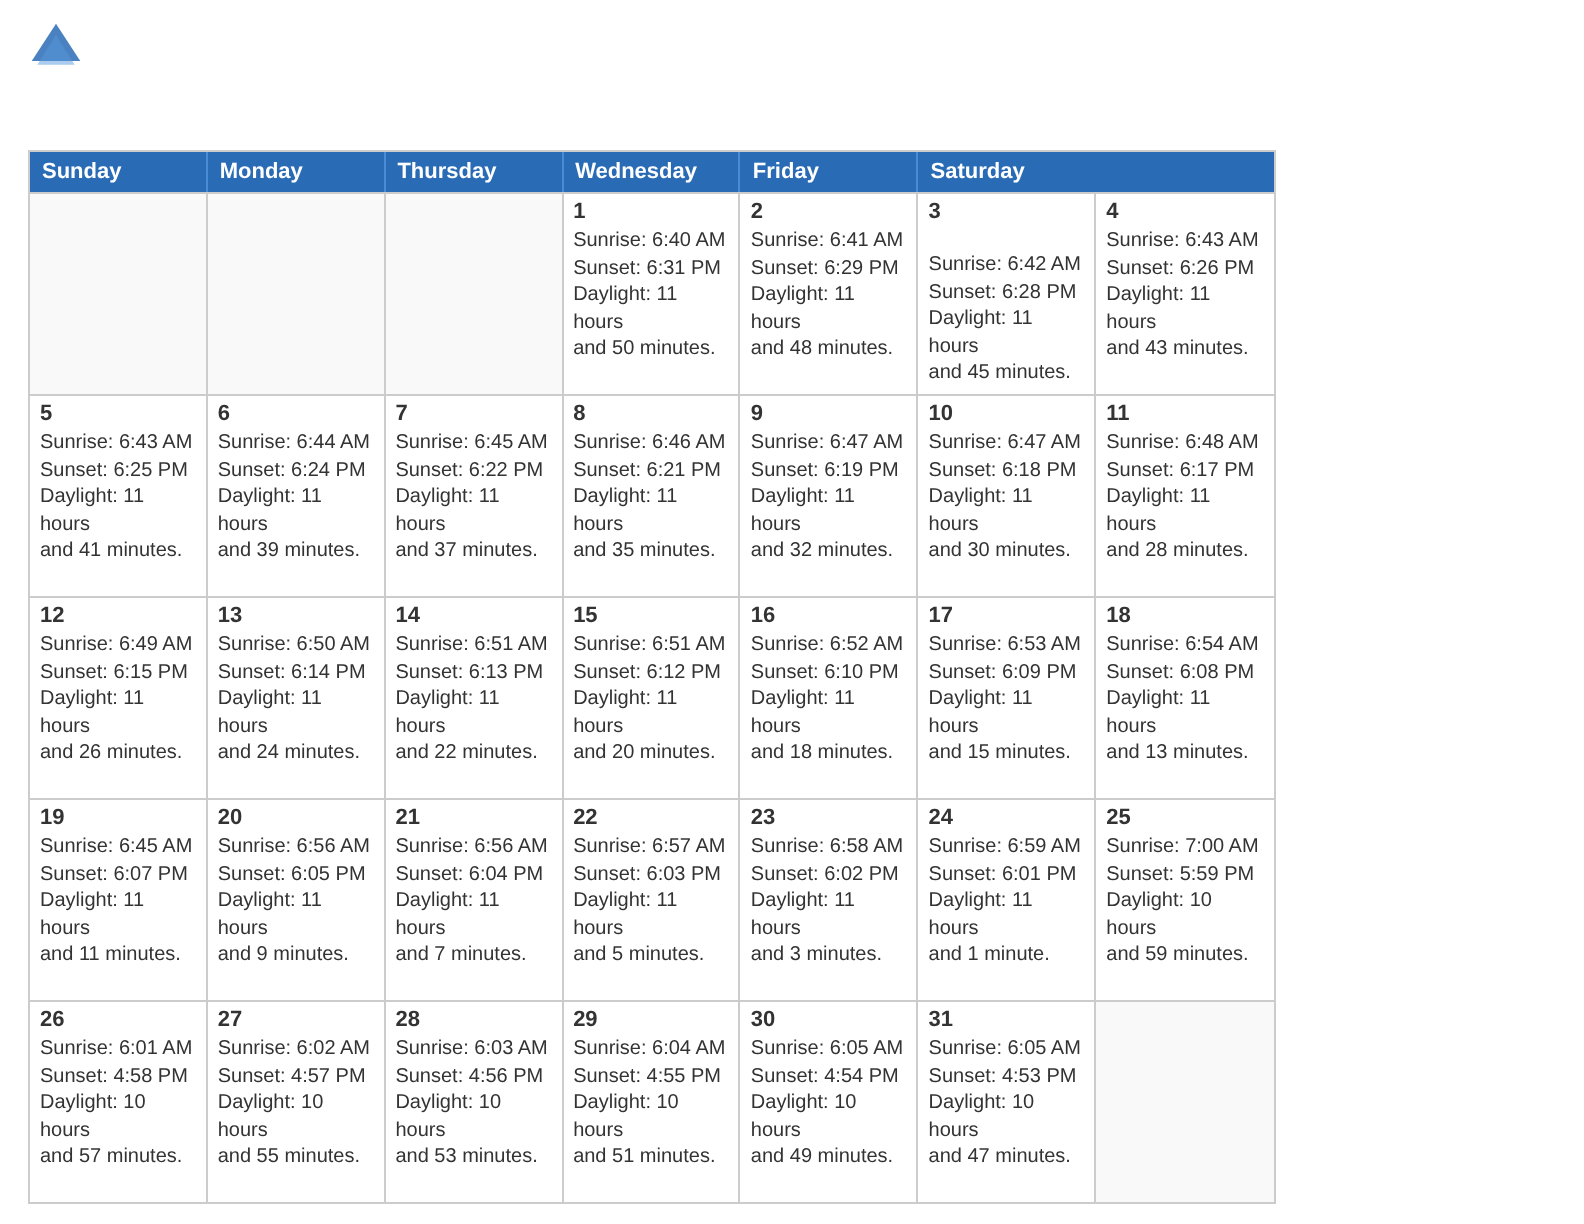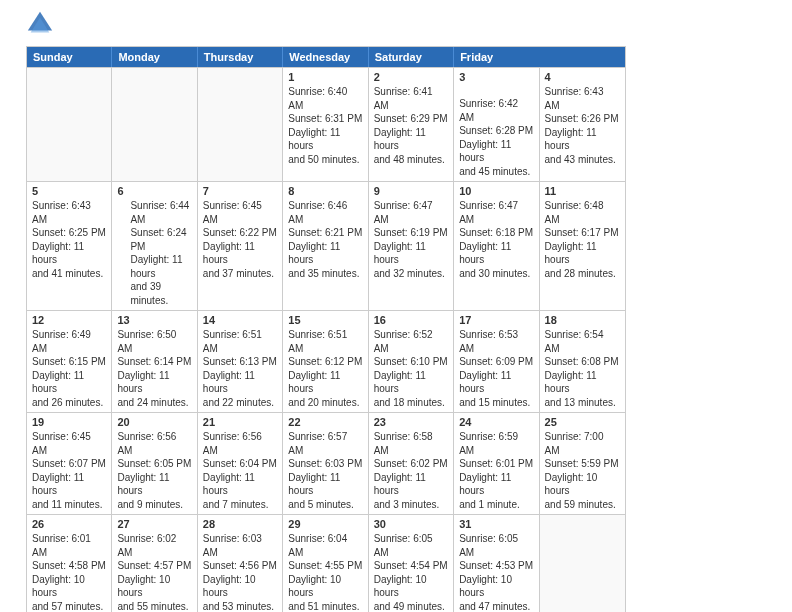--- a/index.html
+++ b/index.html
@@ -6,23 +6,24 @@
     body {
       font-family: Arial, sans-serif;
       background: #fff;
       width: 792px;
       height: 612px;
       overflow: hidden;
     }
     .page {
       width: 652px;
       height: 612px;
-      padding: 10px 26px;
+      padding: 10px 14px;
       display: flex;
       flex-direction: column;
+      gap: 29px;
     }
     .header {
       display: flex;
       align-items: flex-start;
       justify-content: space-between;
       margin-bottom: 8px;
     }
     .logo {
       display: flex;
       align-items: center;
@@ -134,22 +135,22 @@
       <div class="subtitle"></div>
     </div>
   </div>
 
   <div class="calendar">
     <div class="cal-header">
     <div class="cal-header-cell">Sunday</div>
         <div class="cal-header-cell">Monday</div>
         <div class="cal-header-cell">Thursday</div>
         <div class="cal-header-cell">Wednesday</div>
+        <div class="cal-header-cell">Friday</div>
         <div class="cal-header-cell">Saturday</div>
-        <div class="cal-header-cell">Friday</div>
       </div>
     <div class="cal-body">
     <div class="cal-row">
           <div class="cal-cell empty"></div>
           <div class="cal-cell empty"></div>
           <div class="cal-cell empty"></div>
           <div class="cal-cell">
             <span class="day-num">1</span>
             <div class="cal-cell-text" style="white-space: pre-line;">Sunrise: 6:40 AM
 Sunset: 6:31 PM
@@ -181,21 +182,21 @@
         <div class="cal-row">
           <div class="cal-cell">
             <span class="day-num">5</span>
             <div class="cal-cell-text" style="white-space: pre-line;">Sunrise: 6:43 AM
 Sunset: 6:25 PM
 Daylight: 11 hours
 and 41 minutes.</div>
           </div>
           <div class="cal-cell">
             <span class="day-num">6</span>
-            <div class="cal-cell-text" style="white-space: pre-line; margin-left: 13px;">Sunrise: 6:44 AM
+            <div class="cal-cell-text" style="white-space: pre-line;">Sunrise: 6:44 AM
 Sunset: 6:24 PM
 Daylight: 11 hours
 and 39 minutes.</div>
           </div>
           <div class="cal-cell">
             <span class="day-num">7</span>
             <div class="cal-cell-text" style="white-space: pre-line;">Sunrise: 6:45 AM
 Sunset: 6:22 PM
 Daylight: 11 hours
 and 37 minutes.</div>

